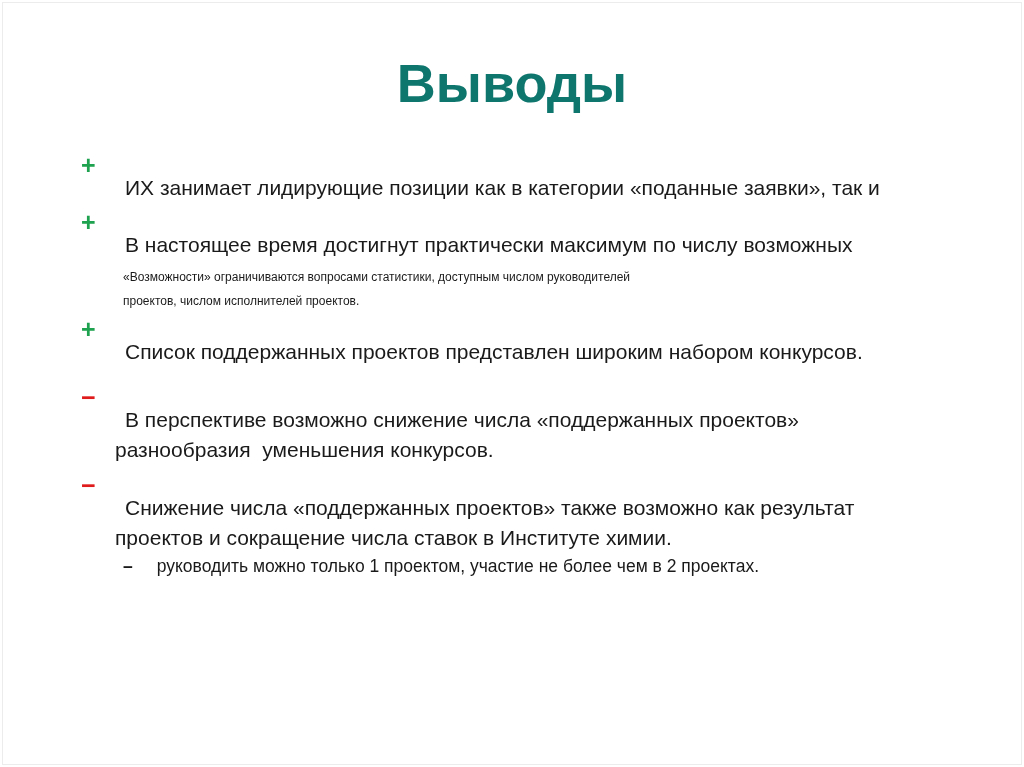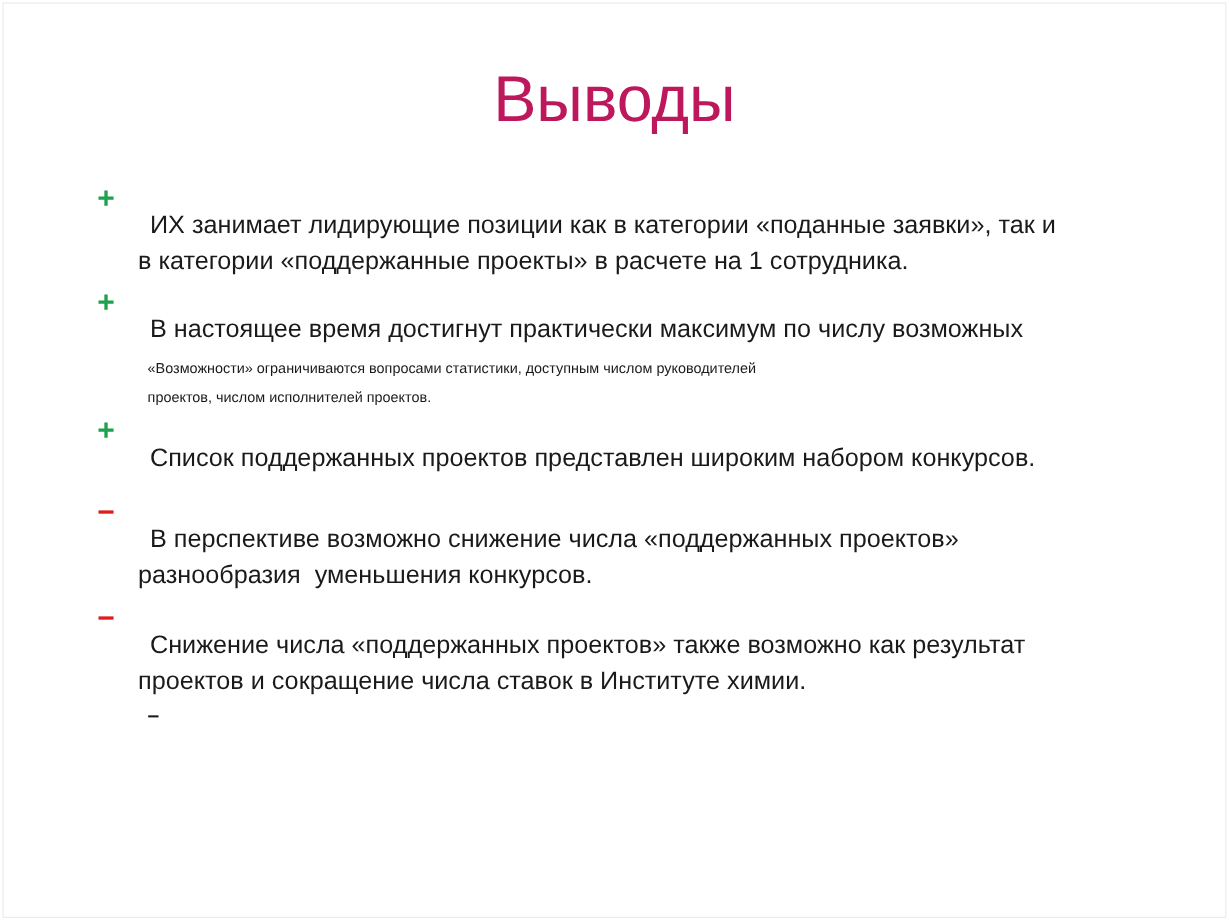--- a/index.html
+++ b/index.html
@@ -14,22 +14,22 @@
     inset: 2px;
     border: 1px solid #ececec;
     background: #ffffff;
     color: #1a1a1a;
   }
   .title {
     margin-top: 50px;
     text-align: center;
     font-size: 54px;
     line-height: 60px;
-    font-weight: 400;
-    color: #be185d;
+    font-weight: 700;
+    color: #0f766e;
   }
   .bullets {
     margin-top: 42px;
     margin-left: 78px;
     margin-right: 30px;
   }
   .item {
     position: relative;
     padding-left: 34px;
   }
@@ -78,21 +78,20 @@
 <div class="slide">
 
   <div class="title">Выводы</div>
 
   <div class="bullets">
 
     <div class="item">
       <span class="marker plus">+</span>
       <div class="text">
         <div class="line ind">ИХ занимает лидирующие позиции как в категории «поданные заявки», так и</div>
-        <div class="line">в категории «поддержанные проекты» в расчете на 1 сотрудника.</div>
       </div>
     </div>
 
     <div class="item">
       <span class="marker plus">+</span>
       <div class="text">
         <div class="line ind">В настоящее время достигнут практически максимум по числу возможных</div>
         <div class="sub">
           <div class="line">«Возможности» ограничиваются вопросами статистики, доступным числом руководителей</div>
           <div class="line">проектов, числом исполнителей проектов.</div>
@@ -115,18 +114,19 @@
       </div>
     </div>
 
     <div class="item">
       <span class="marker minus">−</span>
       <div class="text">
         <div class="line ind">Снижение числа «поддержанных проектов» также возможно как результат</div>
         <div class="line">проектов и сокращение числа ставок в Институте химии.</div>
         <div class="subbullet">
           <span class="dash">–</span>
+          <span class="line">руководить можно только 1 проектом, участие не более чем в 2 проектах.</span>
         </div>
       </div>
     </div>
 
   </div>
 </div>
 
 </body></html>

